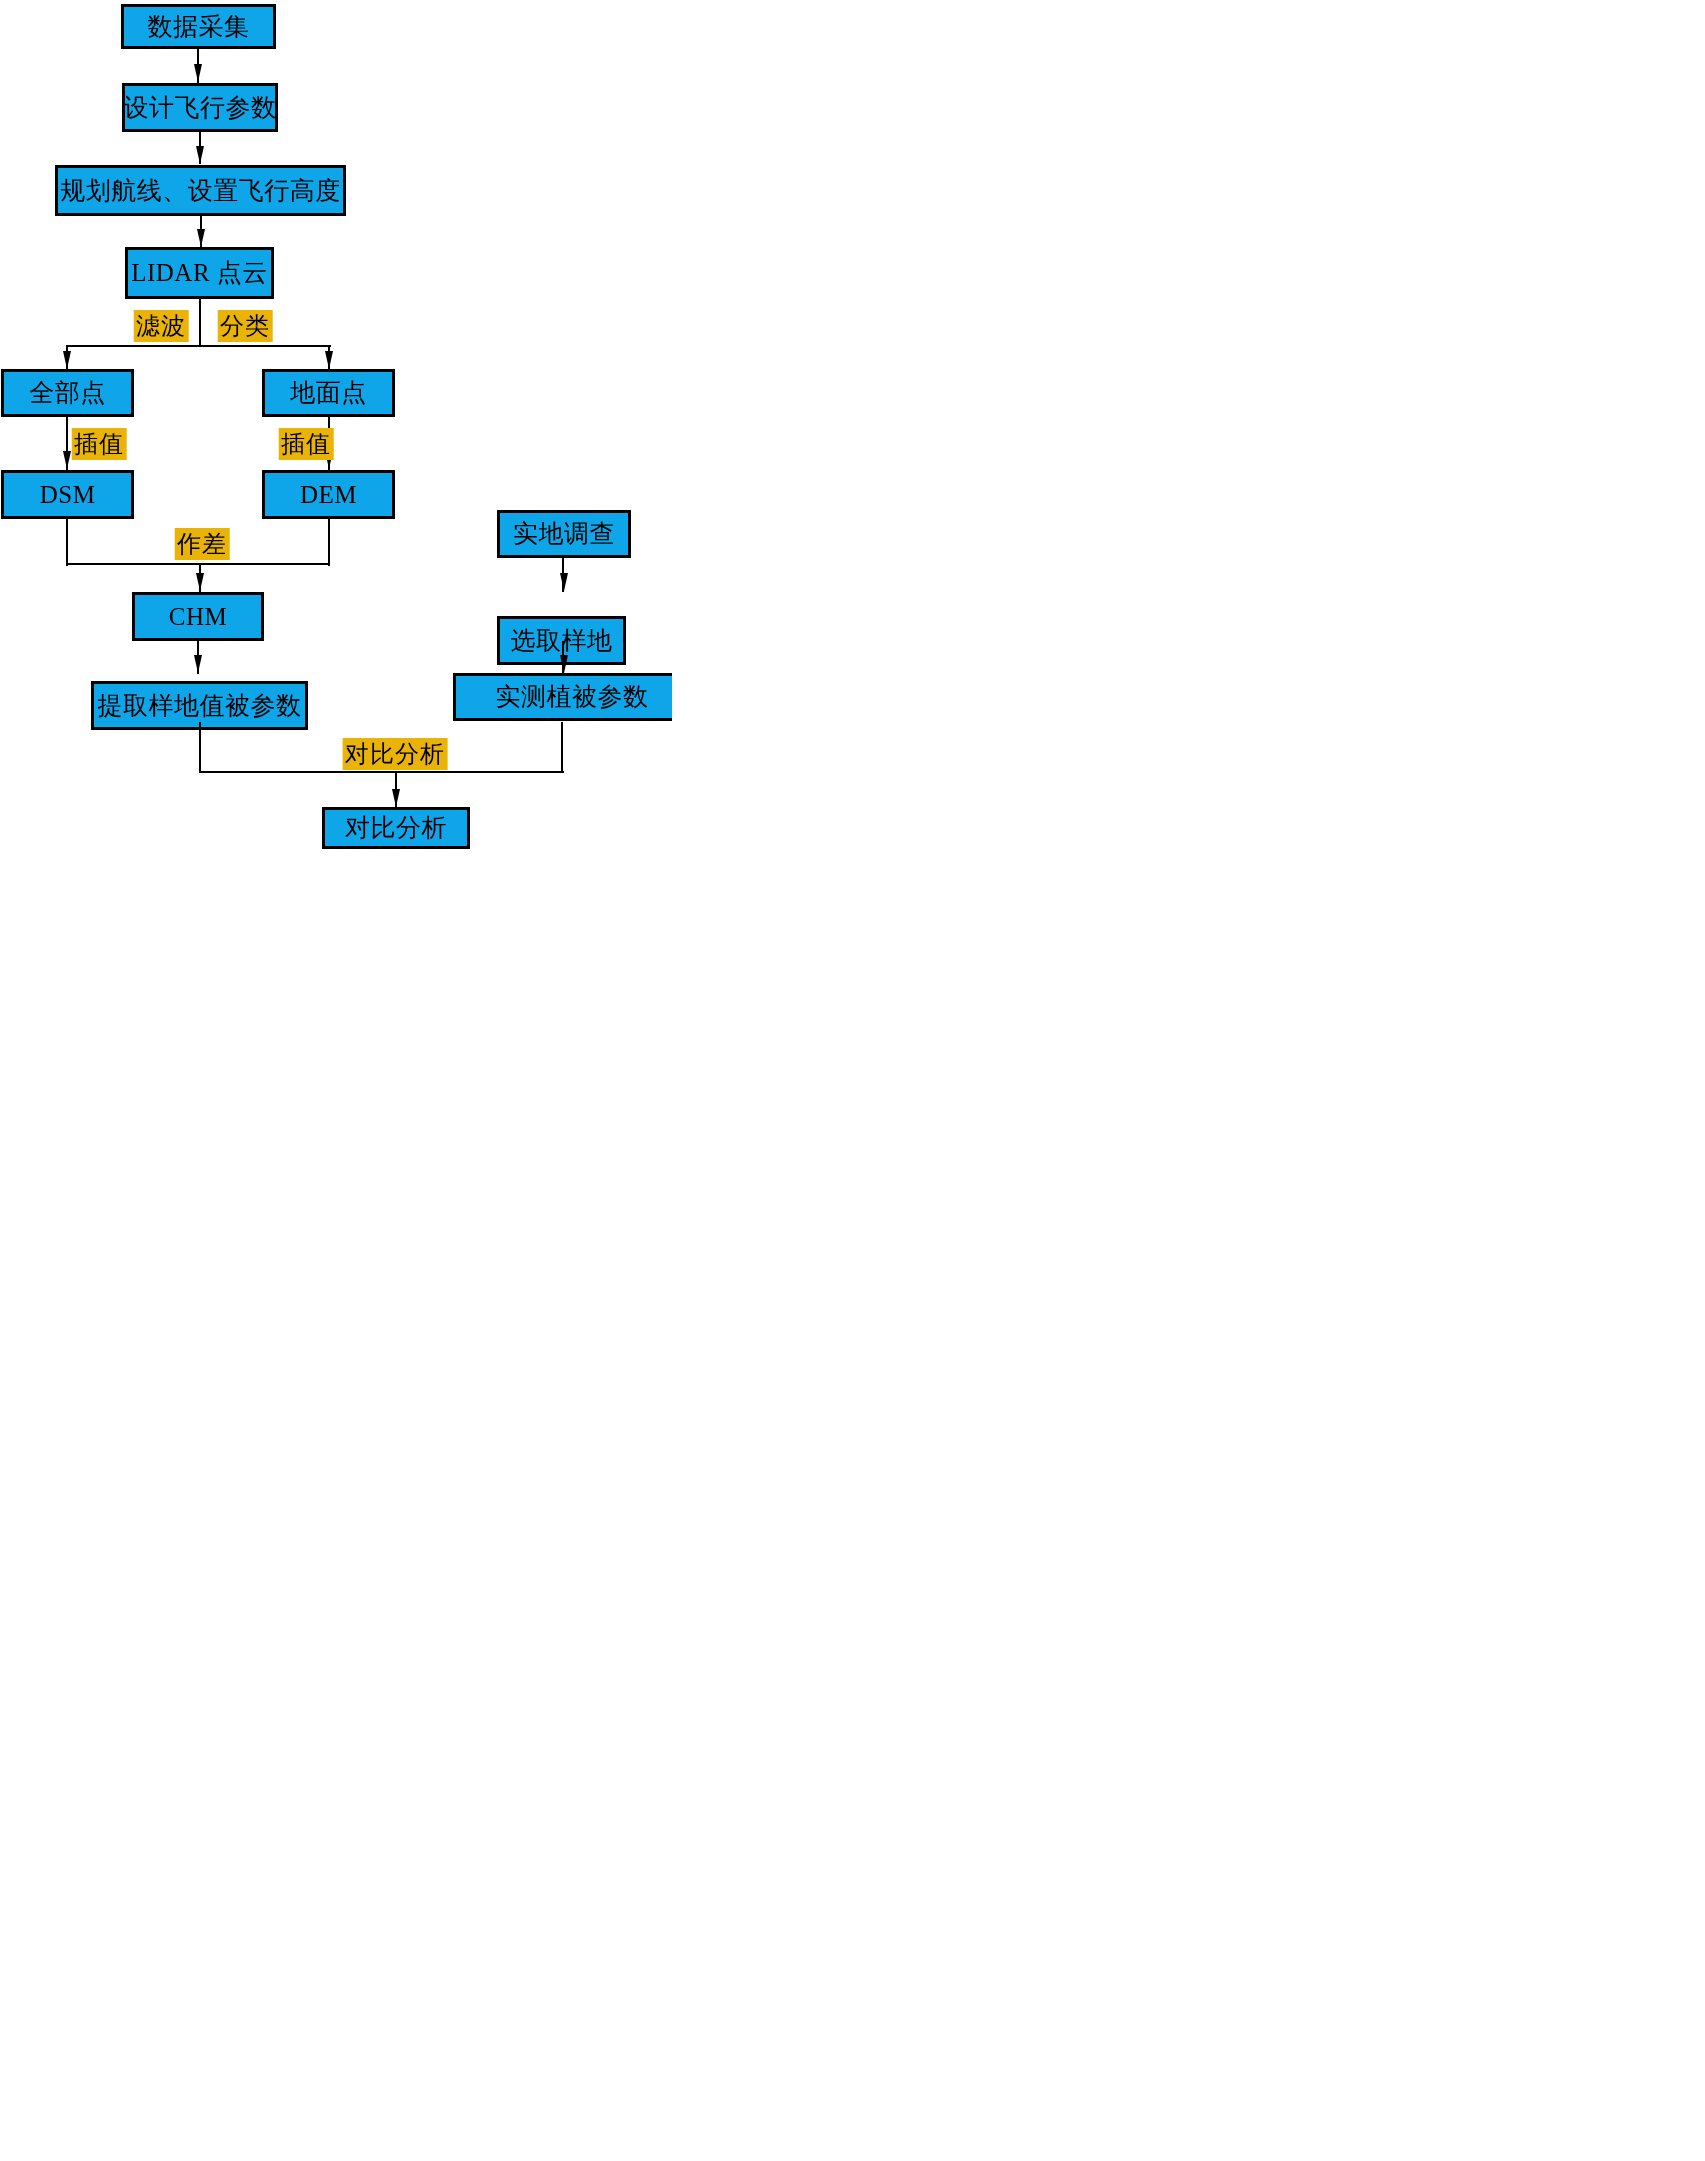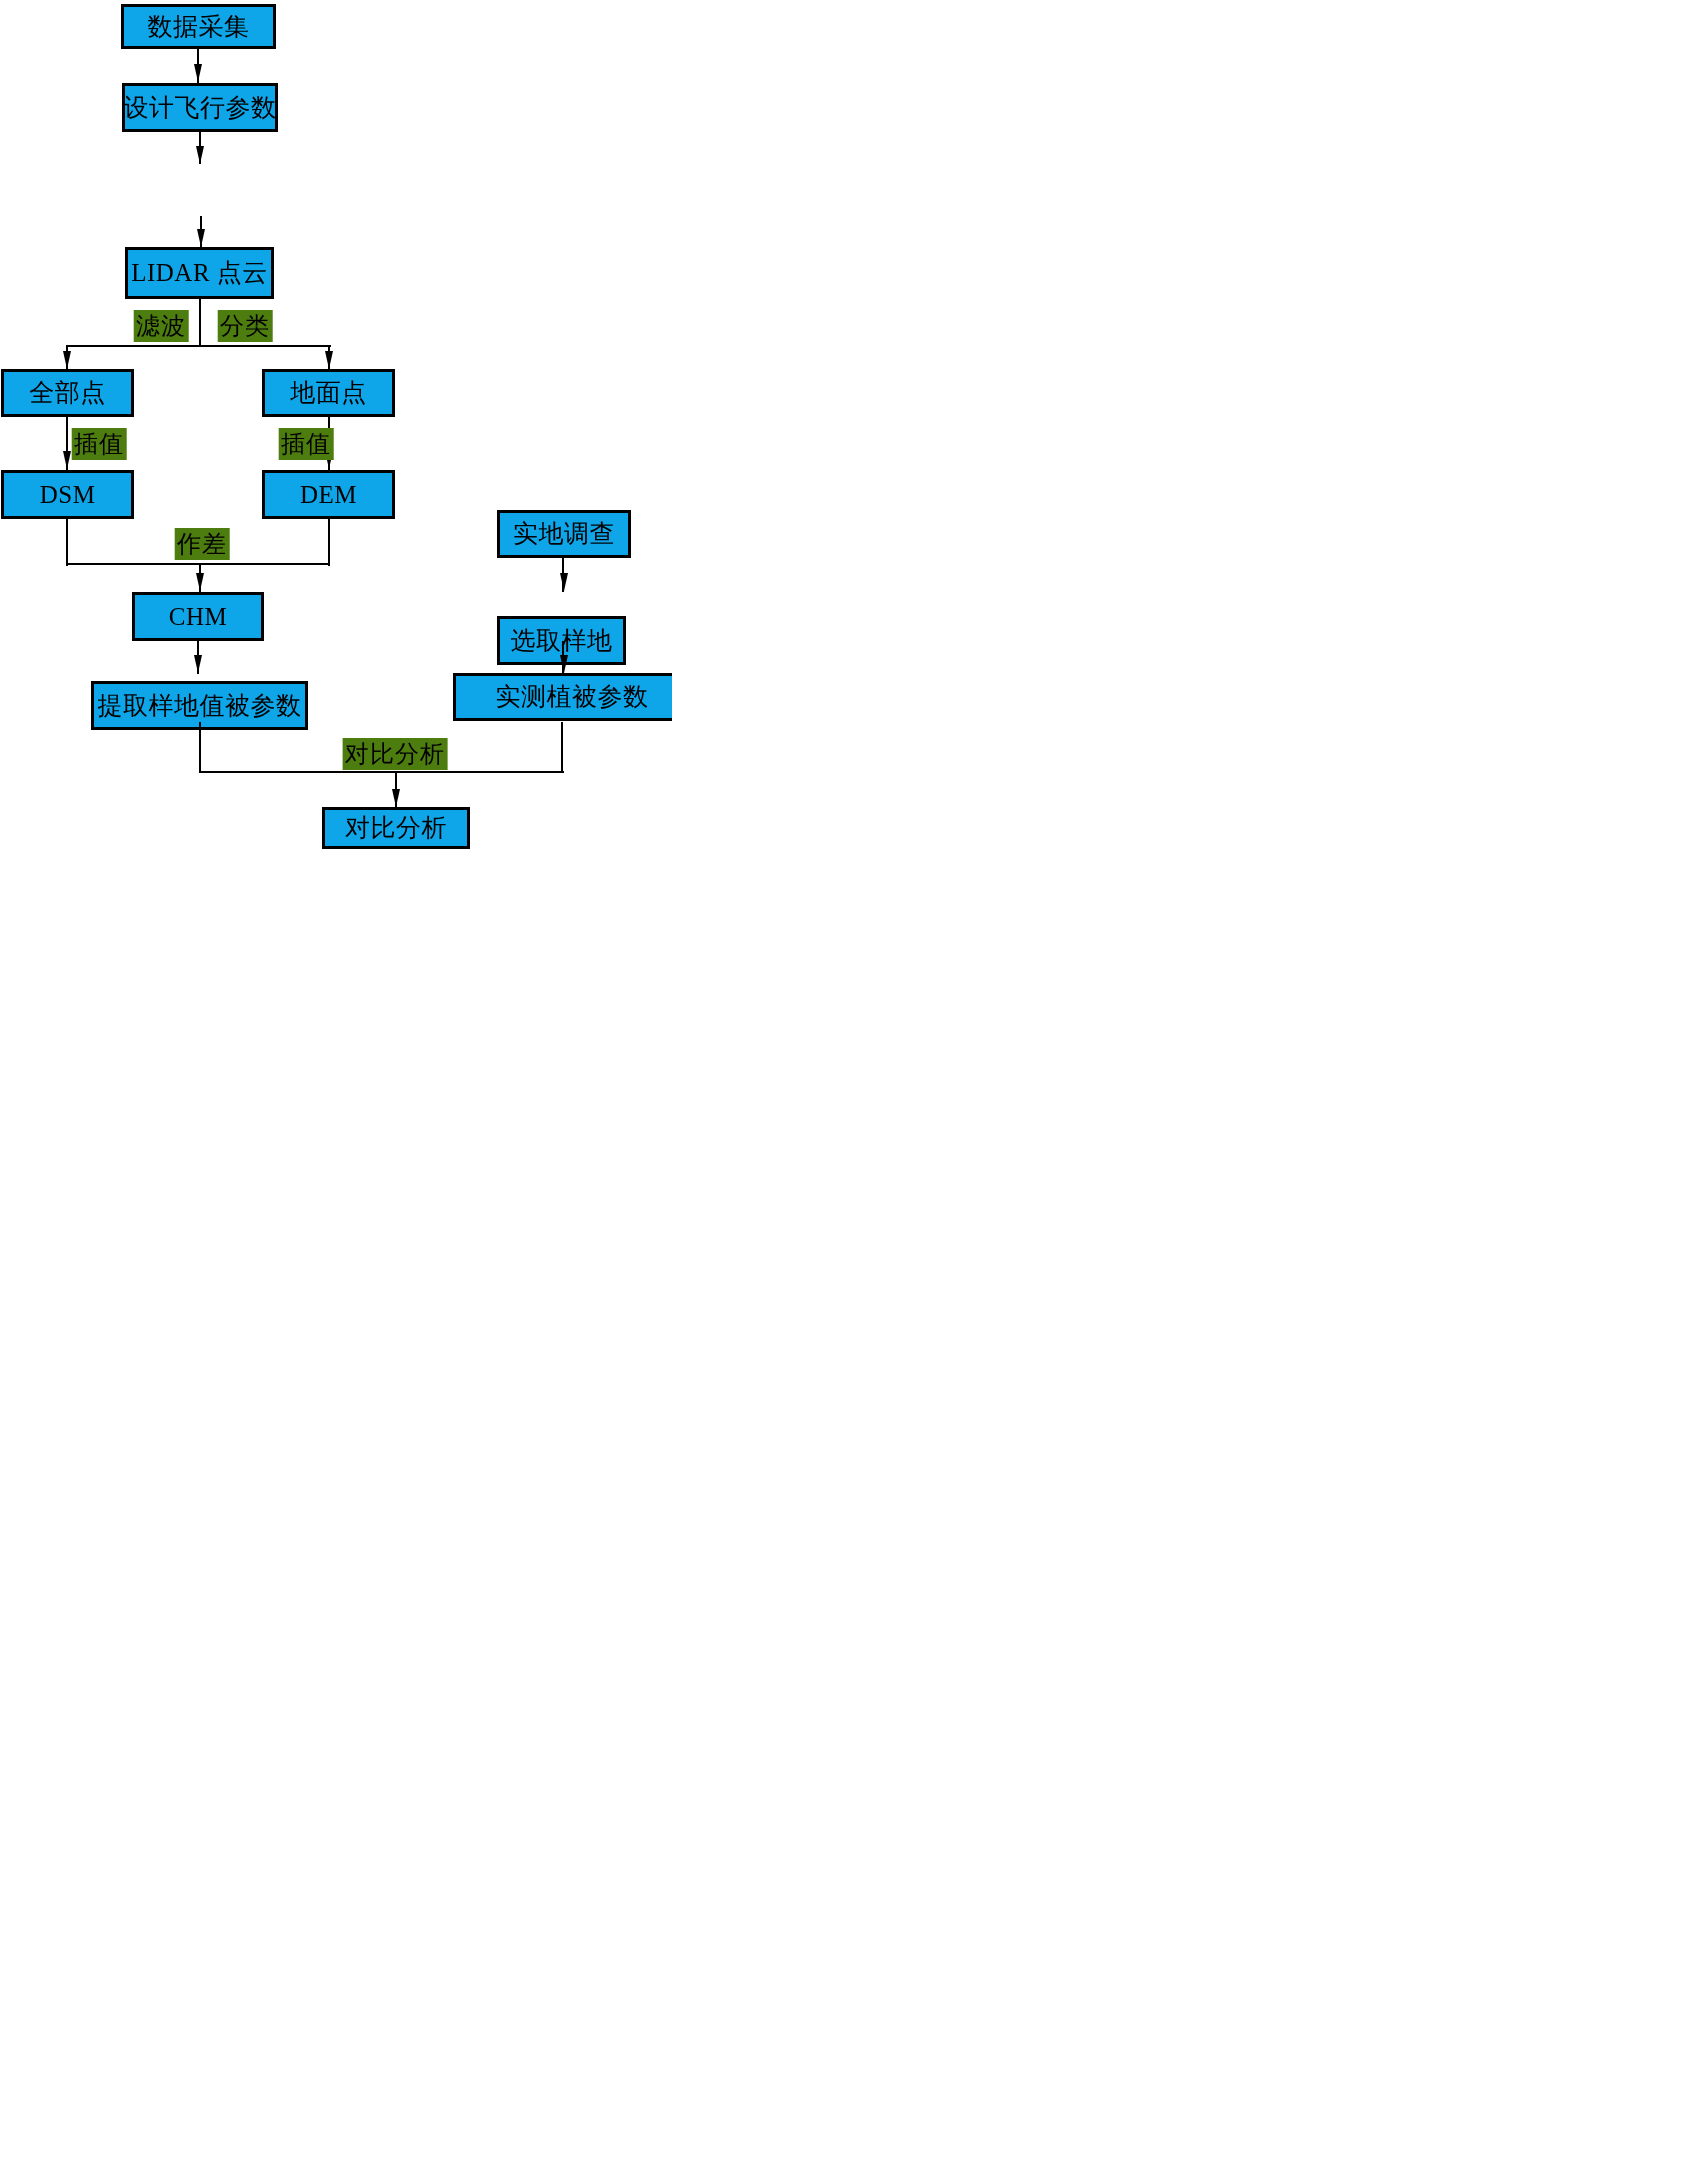--- a/index.html
+++ b/index.html
@@ -45,37 +45,40 @@
     border-right: 4.3px solid transparent;
     border-top: 18.5px solid #000000;
     transform: translateX(-50%);
   }
   .edge-label {
     position: absolute;
     transform: translate(-50%, -50%);
     font-size: 24px;
     letter-spacing: 1.1px;
     white-space: nowrap;
-    background: #4d7c0f;
+    background: #eab308;
     padding: 0 2.2px;
   }
 </style>
 </head>
 <body>
 
 <div class="canvas">
 
   <div class="node" style="left:121px; top:4.3px; width:155px; height:45px;">
     <span class="node-label">数据采集</span>
   </div>
 
   <div class="node" style="left:122px; top:83px; width:156px; height:49px;">
     <span class="node-label">设计飞行参数</span>
   </div>
 
+  <div class="node" style="left:55px; top:165px; width:291px; height:51px;">
+    <span class="node-label">规划航线、设置飞行高度</span>
+  </div>
 
   <div class="node" style="left:125px; top:247px; width:149px; height:52px;">
     <span class="node-label">LIDAR 点云</span>
   </div>
 
   <div class="node" style="left:1.1px; top:369px; width:133px; height:48px;">
     <span class="node-label">全部点</span>
   </div>
 
   <div class="node" style="left:262px; top:369px; width:133px; height:48px;">

